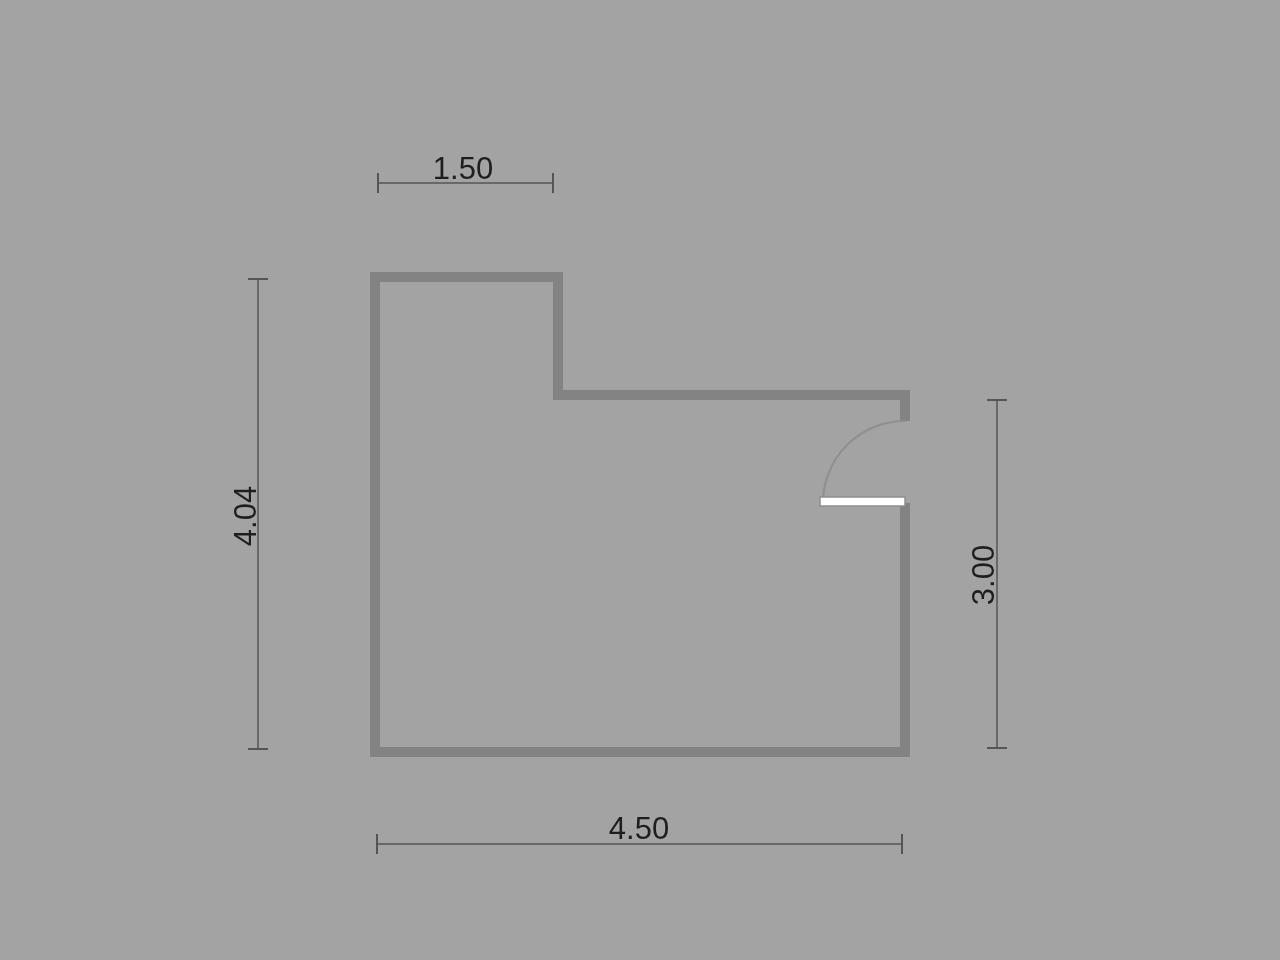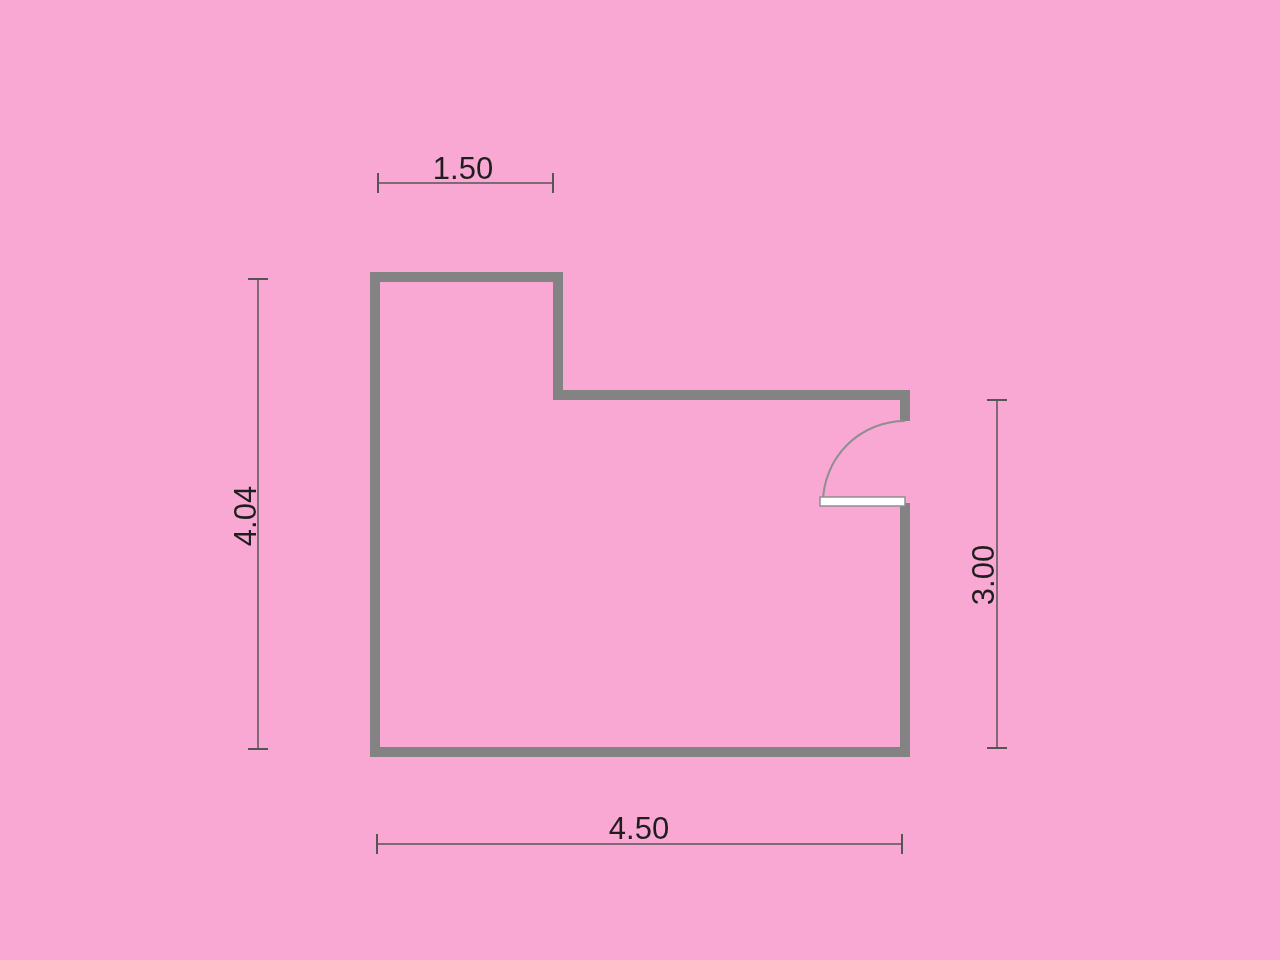--- a/index.html
+++ b/index.html
@@ -5,21 +5,21 @@
   html, body {
     margin: 0;
     padding: 0;
     background: #ffffff;
     font-family: "Liberation Sans", sans-serif;
   }
   .canvas {
     position: relative;
     width: 1280px;
     height: 960px;
-    background: #f9a8d4;
+    background: #a3a3a3;
     overflow: hidden;
   }
   svg { display: block; }
   .dim-label {
     font-family: "Liberation Sans", sans-serif;
     font-size: 31px;
   }
 </style>
 </head>
 <body>

